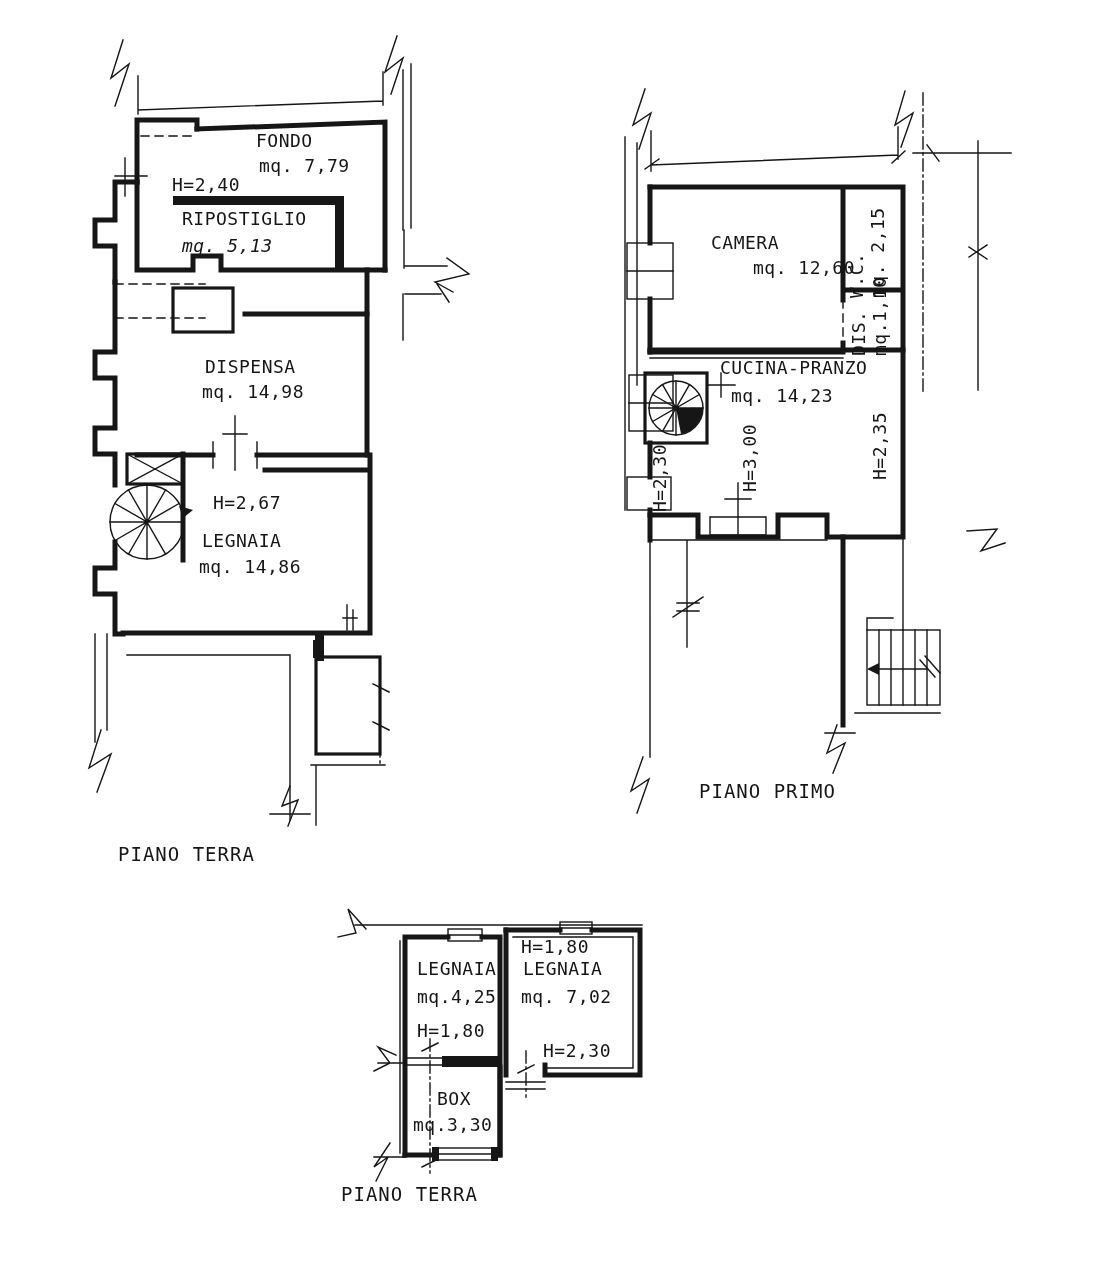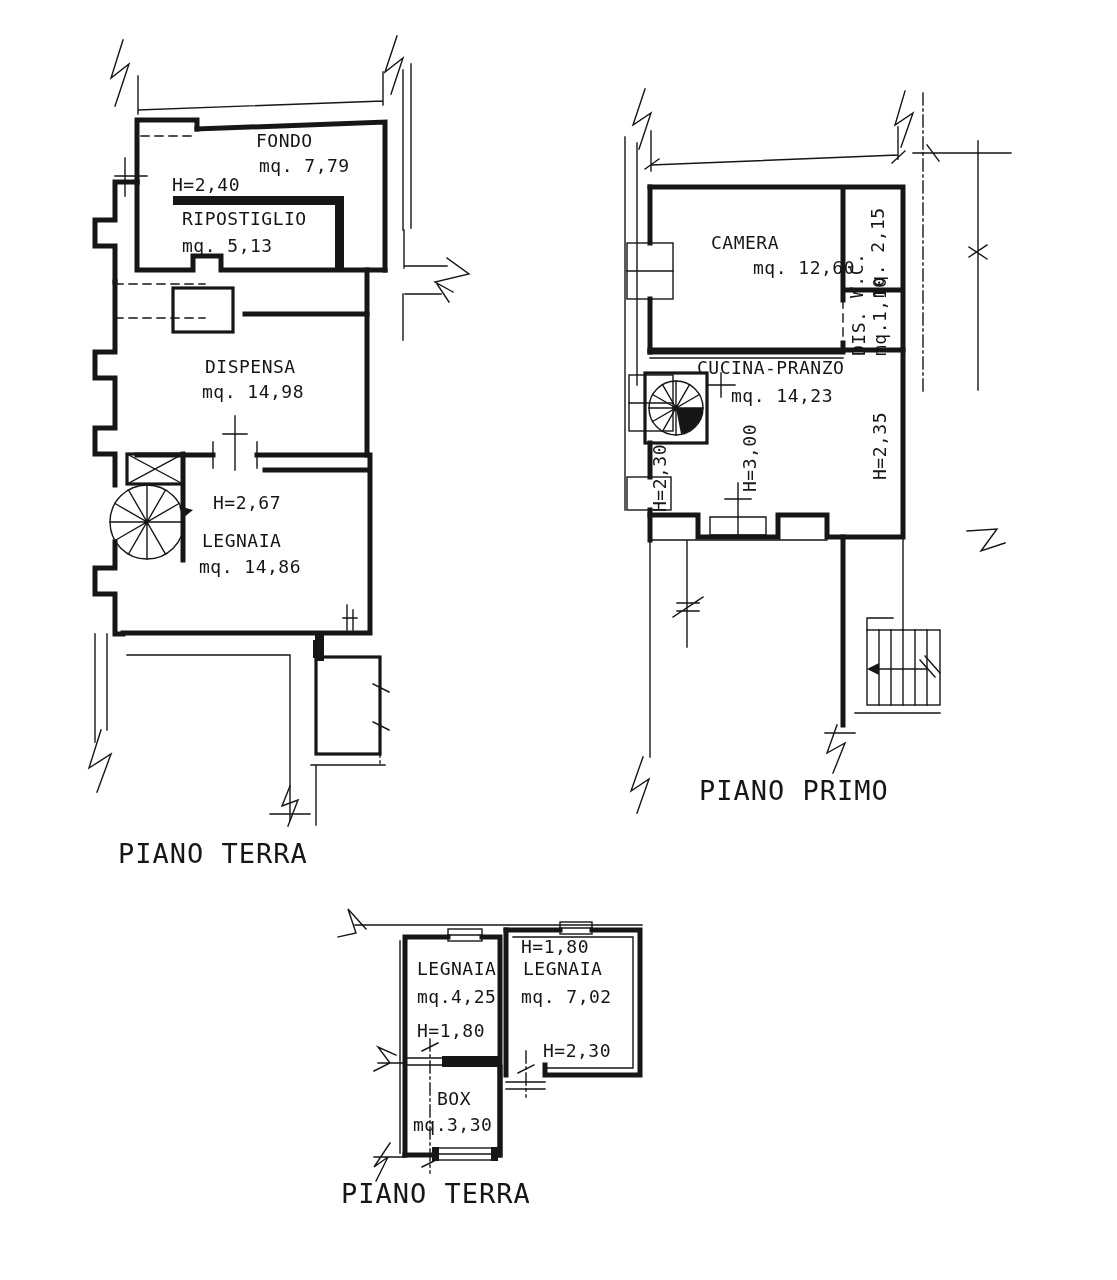--- a/index.html
+++ b/index.html
@@ -7,21 +7,21 @@
         font-family:"DejaVu Sans Mono",monospace;}
   svg{position:absolute;overflow:visible;}
   .w  {stroke:var(--ink);stroke-width:5;fill:none;stroke-linecap:square;}
   .w2 {stroke:var(--ink);stroke-width:3.2;fill:none;stroke-linecap:square;}
   .t  {stroke:var(--ink);stroke-width:1.4;fill:none;stroke-linecap:square;}
   .d  {stroke-dasharray:8 6;}
   .dd {stroke-dasharray:12 4 2 4;}
   .fill{fill:var(--ink);stroke:none;}
   .lbl{position:absolute;font-size:18px;line-height:22px;color:var(--ink);
        letter-spacing:.5px;white-space:pre-line;z-index:3;}
-  .cap{font-size:27px;letter-spacing:1px;}
+  .cap{font-size:19px;letter-spacing:1px;}
   .vlabel{transform:rotate(-90deg);transform-origin:0 0;line-height:21px;}
   #watermark{position:absolute;left:298px;top:540px;width:530px;height:215px;
              z-index:1;opacity:.82;color:var(--wm);pointer-events:none;}
   #wm-title{position:absolute;left:140px;top:24px;
             font-family:"Liberation Serif",serif;font-weight:bold;font-size:82px;
             line-height:78px;transform:scaleX(.82);transform-origin:0 0;letter-spacing:1px;}
   #wm-sub{position:absolute;left:136px;top:78px;
           font-family:"Liberation Serif",serif;font-weight:bold;font-size:76px;
           line-height:76px;transform:scaleX(.85);transform-origin:0 0;}
   .plan{z-index:2;}
@@ -155,35 +155,35 @@
       <path class="t" d="M60,238 L44,262 L58,252 L46,276 M44,252 H75"></path>
       <path class="t dd" d="M100,134 V268"></path>
       <path class="t" d="M92,262 L108,254 M92,146 L108,138 M70,36 V248"></path>
     </g>
   </svg>
 
   <div class="lbl" style="left:256px;top:130px;">FONDO</div>
   <div class="lbl" style="left:259px;top:155px;">mq. 7,79</div>
   <div class="lbl" style="left:172px;top:174px;">H=2,40</div>
   <div class="lbl" style="left:182px;top:208px;">RIPOSTIGLIO</div>
-  <div class="lbl" style="left:182px;top:235px;">mq. 5,13</div>
+  <div class="lbl" style="left:182px;top:235px;font-style:italic;">mq. 5,13</div>
   <div class="lbl" style="left:205px;top:356px;">DISPENSA</div>
   <div class="lbl" style="left:202px;top:381px;">mq. 14,98</div>
   <div class="lbl" style="left:213px;top:492px;">H=2,67</div>
   <div class="lbl" style="left:202px;top:530px;">LEGNAIA</div>
   <div class="lbl" style="left:199px;top:556px;">mq. 14,86</div>
   <div class="lbl cap" style="left:118px;top:843px;">PIANO TERRA</div>
 
   <div class="lbl" style="left:711px;top:232px;">CAMERA</div>
   <div class="lbl" style="left:708px;top:257px;margin-left:45px;">mq. 12,60</div>
   <div class="lbl vlabel" style="left:846px;top:298px;">W.C.
 mq. 2,15</div>
   <div class="lbl vlabel" style="left:848px;top:356px;">DIS.
 mq.1,10</div>
-  <div class="lbl" style="left:697px;top:357px;">CUCINA-PRANZO</div>
+  <div class="lbl" style="left:720px;top:357px;">CUCINA-PRANZO</div>
   <div class="lbl" style="left:731px;top:385px;">mq. 14,23</div>
   <div class="lbl vlabel" style="left:739px;top:492px;">H=3,00</div>
   <div class="lbl vlabel" style="left:649px;top:512px;">H=2,30</div>
   <div class="lbl vlabel" style="left:869px;top:480px;">H=2,35</div>
   <div class="lbl cap" style="left:699px;top:780px;">PIANO PRIMO</div>
 
   <div class="lbl" style="left:521px;top:936px;">H=1,80</div>
   <div class="lbl" style="left:417px;top:958px;">LEGNAIA</div>
   <div class="lbl" style="left:417px;top:986px;">mq.4,25</div>
   <div class="lbl" style="left:417px;top:1020px;">H=1,80</div>

